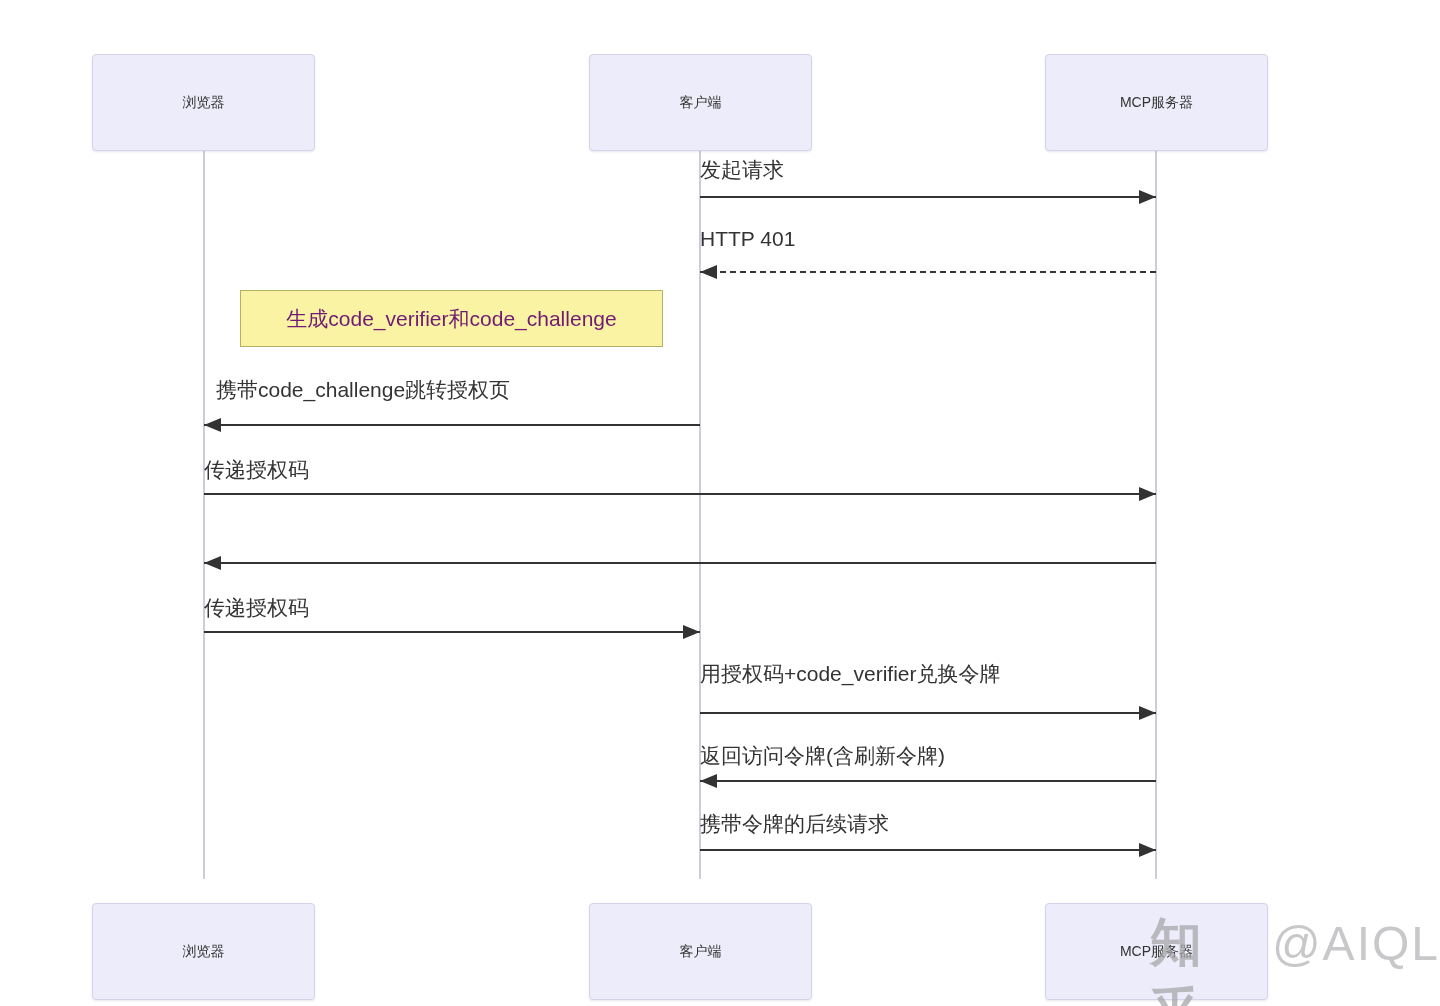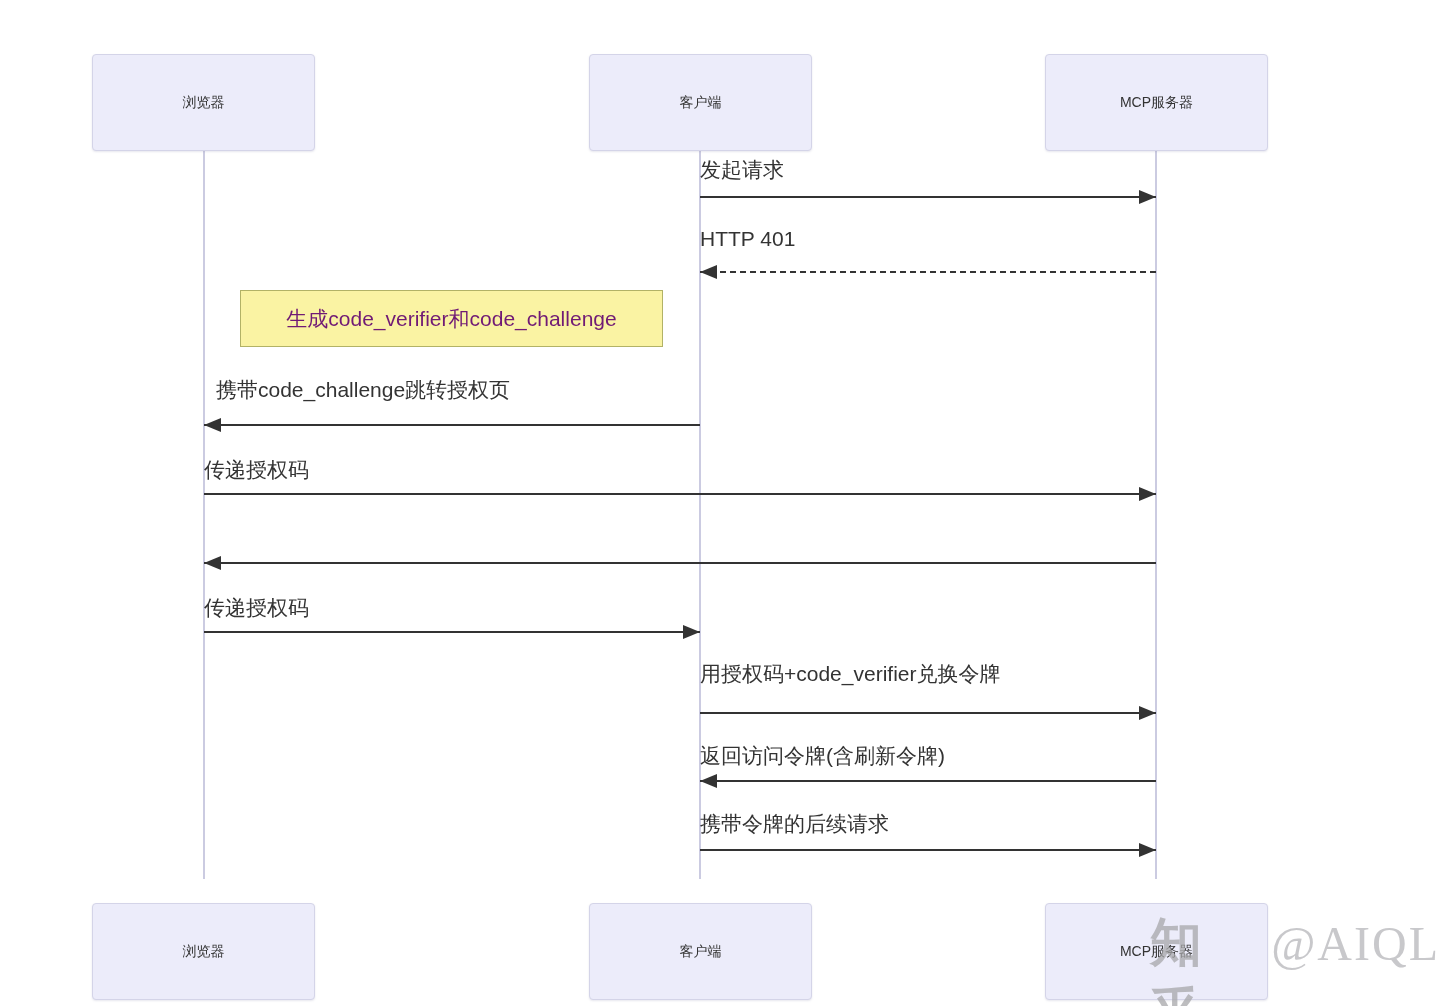--- a/index.html
+++ b/index.html
@@ -95,21 +95,20 @@
     font-size: 52px;
     font-weight: bold;
     color: rgba(167,167,170,0.75);
     letter-spacing: 2px;
   }
   .watermark .handle {
     font-size: 48px;
     font-weight: normal;
     color: rgba(186,186,190,0.8);
     letter-spacing: 2px;
-    font-family: Liberation Serif, serif;
   }
 </style>
 </head>
 <body>
 
 <div class="canvas">
 
   <div class="lifeline" style="left:203px"></div>
   <div class="lifeline" style="left:699px"></div>
   <div class="lifeline" style="left:1155px"></div>

